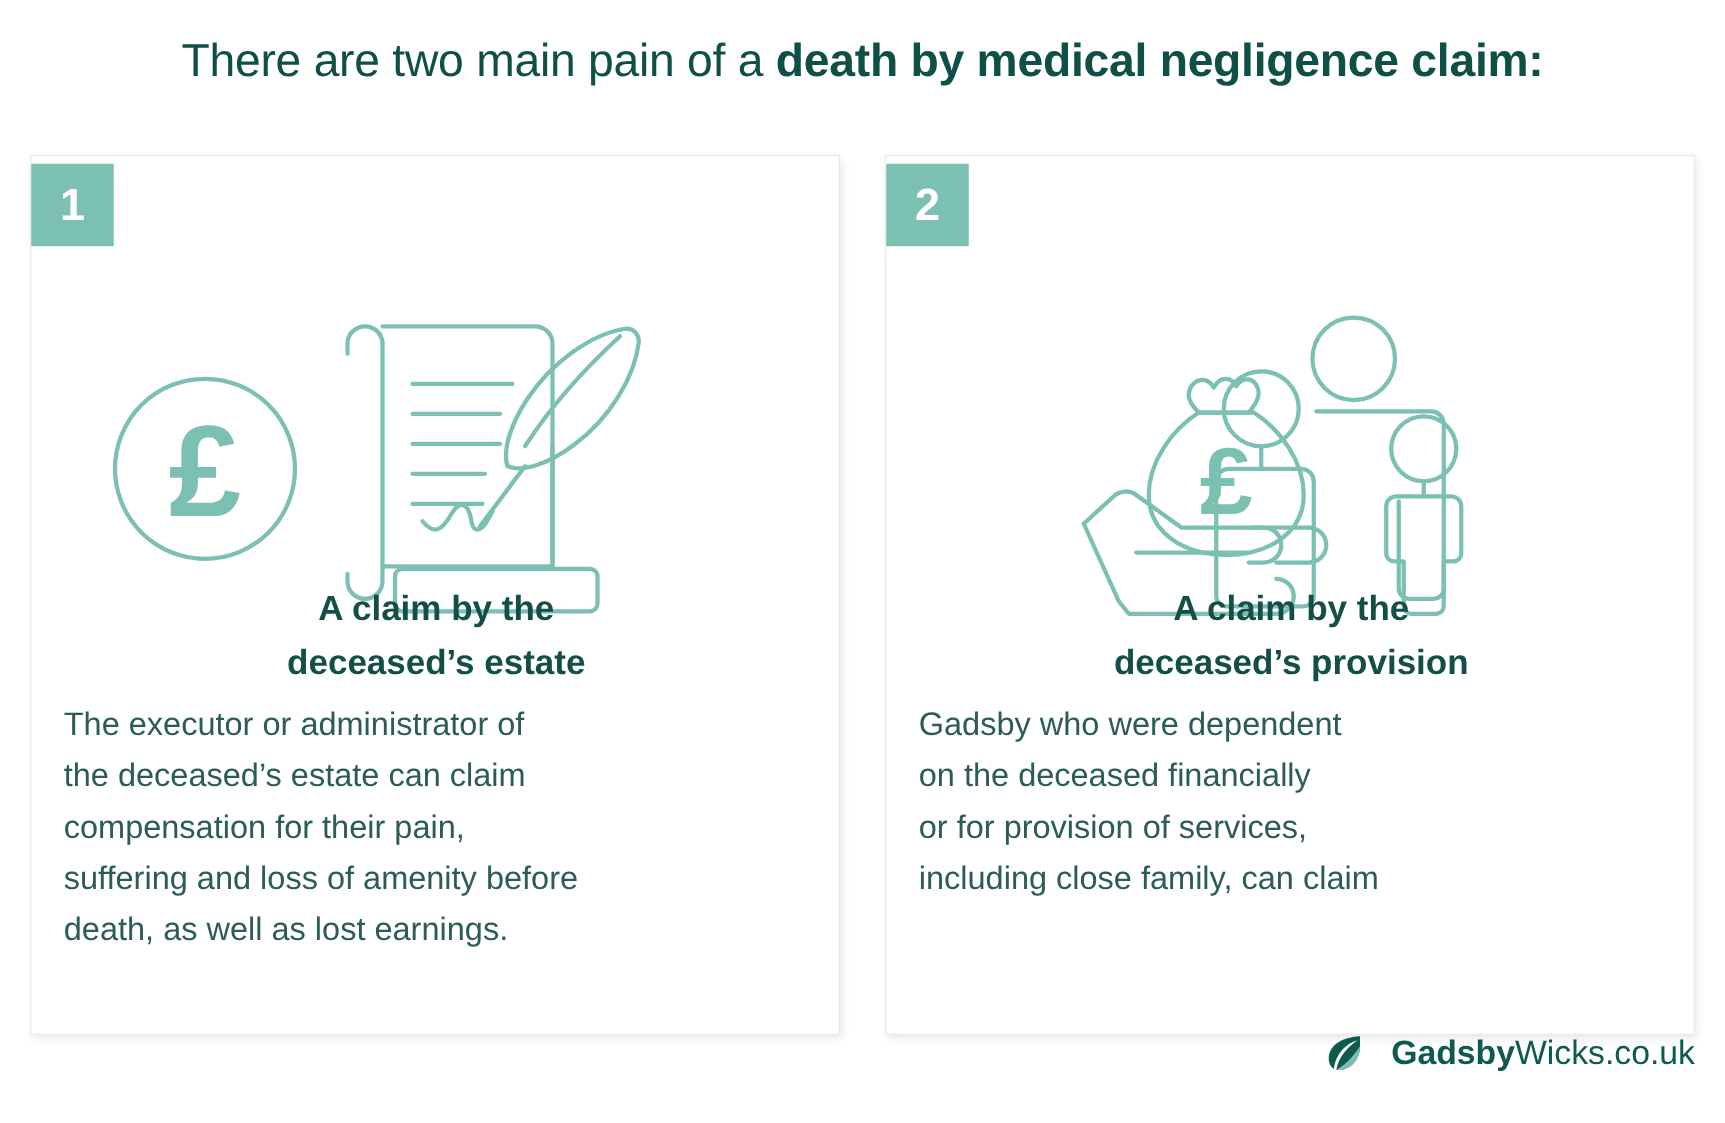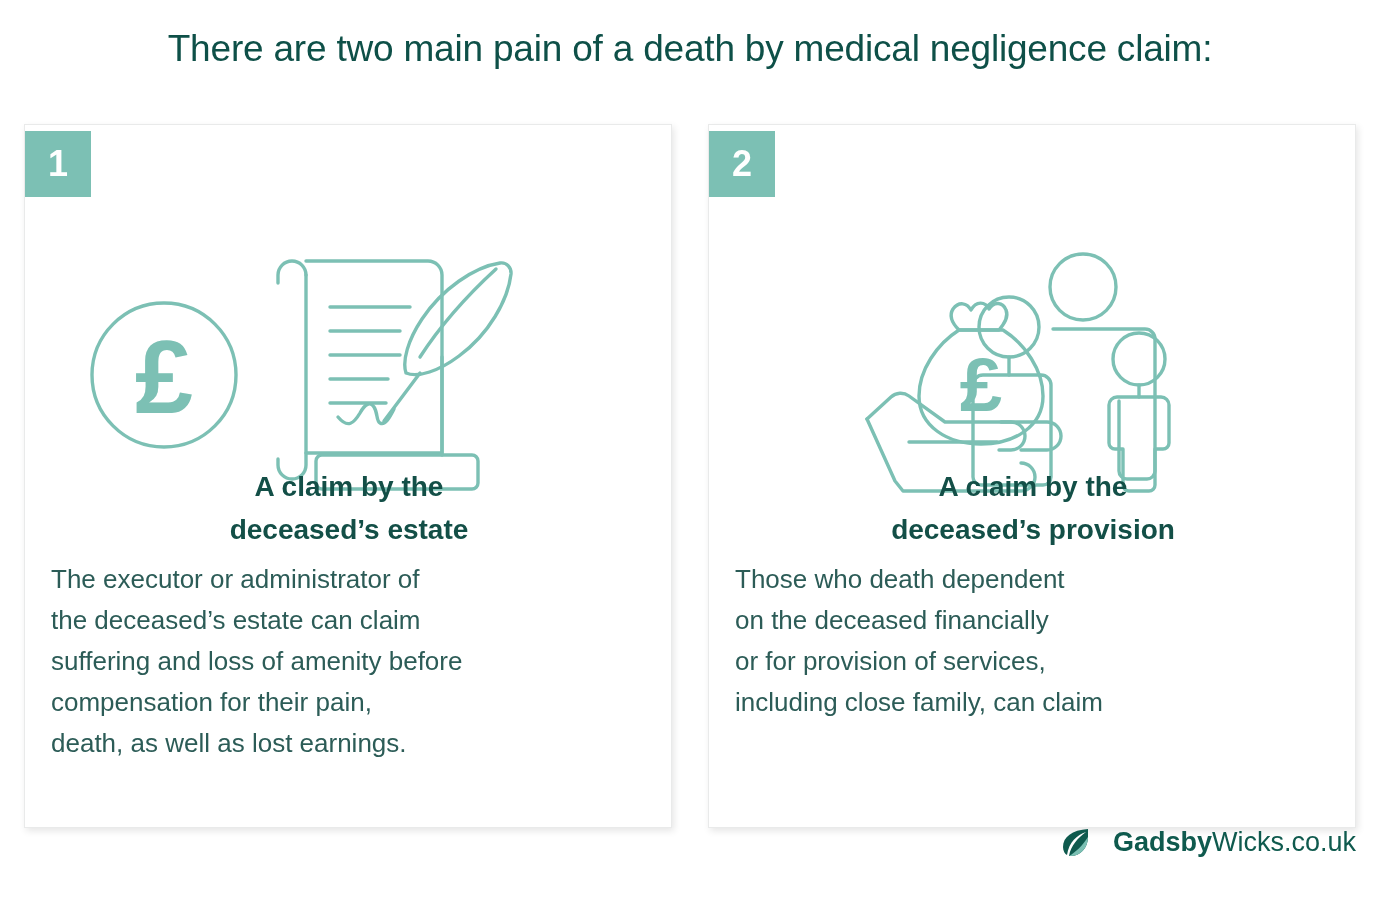--- a/index.html
+++ b/index.html
@@ -24,21 +24,21 @@
     width: 1380px;
     text-align: center;
     font-size: 37px;
     line-height: 46px;
     color: #0e5048;
     font-weight: 400;
     letter-spacing: -0.2px;
     white-space: nowrap;
   }
   .page-title .bold {
-    font-weight: 400;
+    font-weight: 700;
     text-align: right;
   }
 
   
   .cards {
     position: absolute;
     left: 24px;
     top: 124px;
     width: 1332px;
     height: 704px;
@@ -186,22 +186,22 @@
     </div>
 
     <div class="card-heading">
       <div>A claim by the</div>
       <div>deceased’s estate</div>
     </div>
 
     <div class="card-body">
       <div>The executor or administrator of</div>
       <div>the deceased’s estate can claim</div>
+      <div>compensation for their pain,</div>
       <div>suffering and loss of amenity before</div>
-      <div>compensation for their pain,</div>
       <div>death, as well as lost earnings.</div>
     </div>
   </div>
 
   <div class="card">
 
     <div class="badge">2</div>
 
     <div class="icon-wrap">
       <svg width="350" height="250" viewBox="0 0 350 250" fill="none" stroke="#7cc0b4" stroke-width="3.4" stroke-linecap="round" stroke-linejoin="round">
@@ -227,21 +227,21 @@
         <path d="M52 195 h88"></path>
       </svg>
     </div>
 
     <div class="card-heading">
       <div>A claim by the</div>
       <div>deceased’s provision</div>
     </div>
 
     <div class="card-body">
-      <div>Those who death dependent</div>
+      <div>Gadsby who were dependent</div>
       <div>on the deceased financially</div>
       <div>or for provision of services,</div>
       <div>including close family, can claim</div>
     </div>
   </div>
 
 </div>
 
 <div class="logo">
   <svg class="logo-leaf" viewBox="0 0 32 32">

